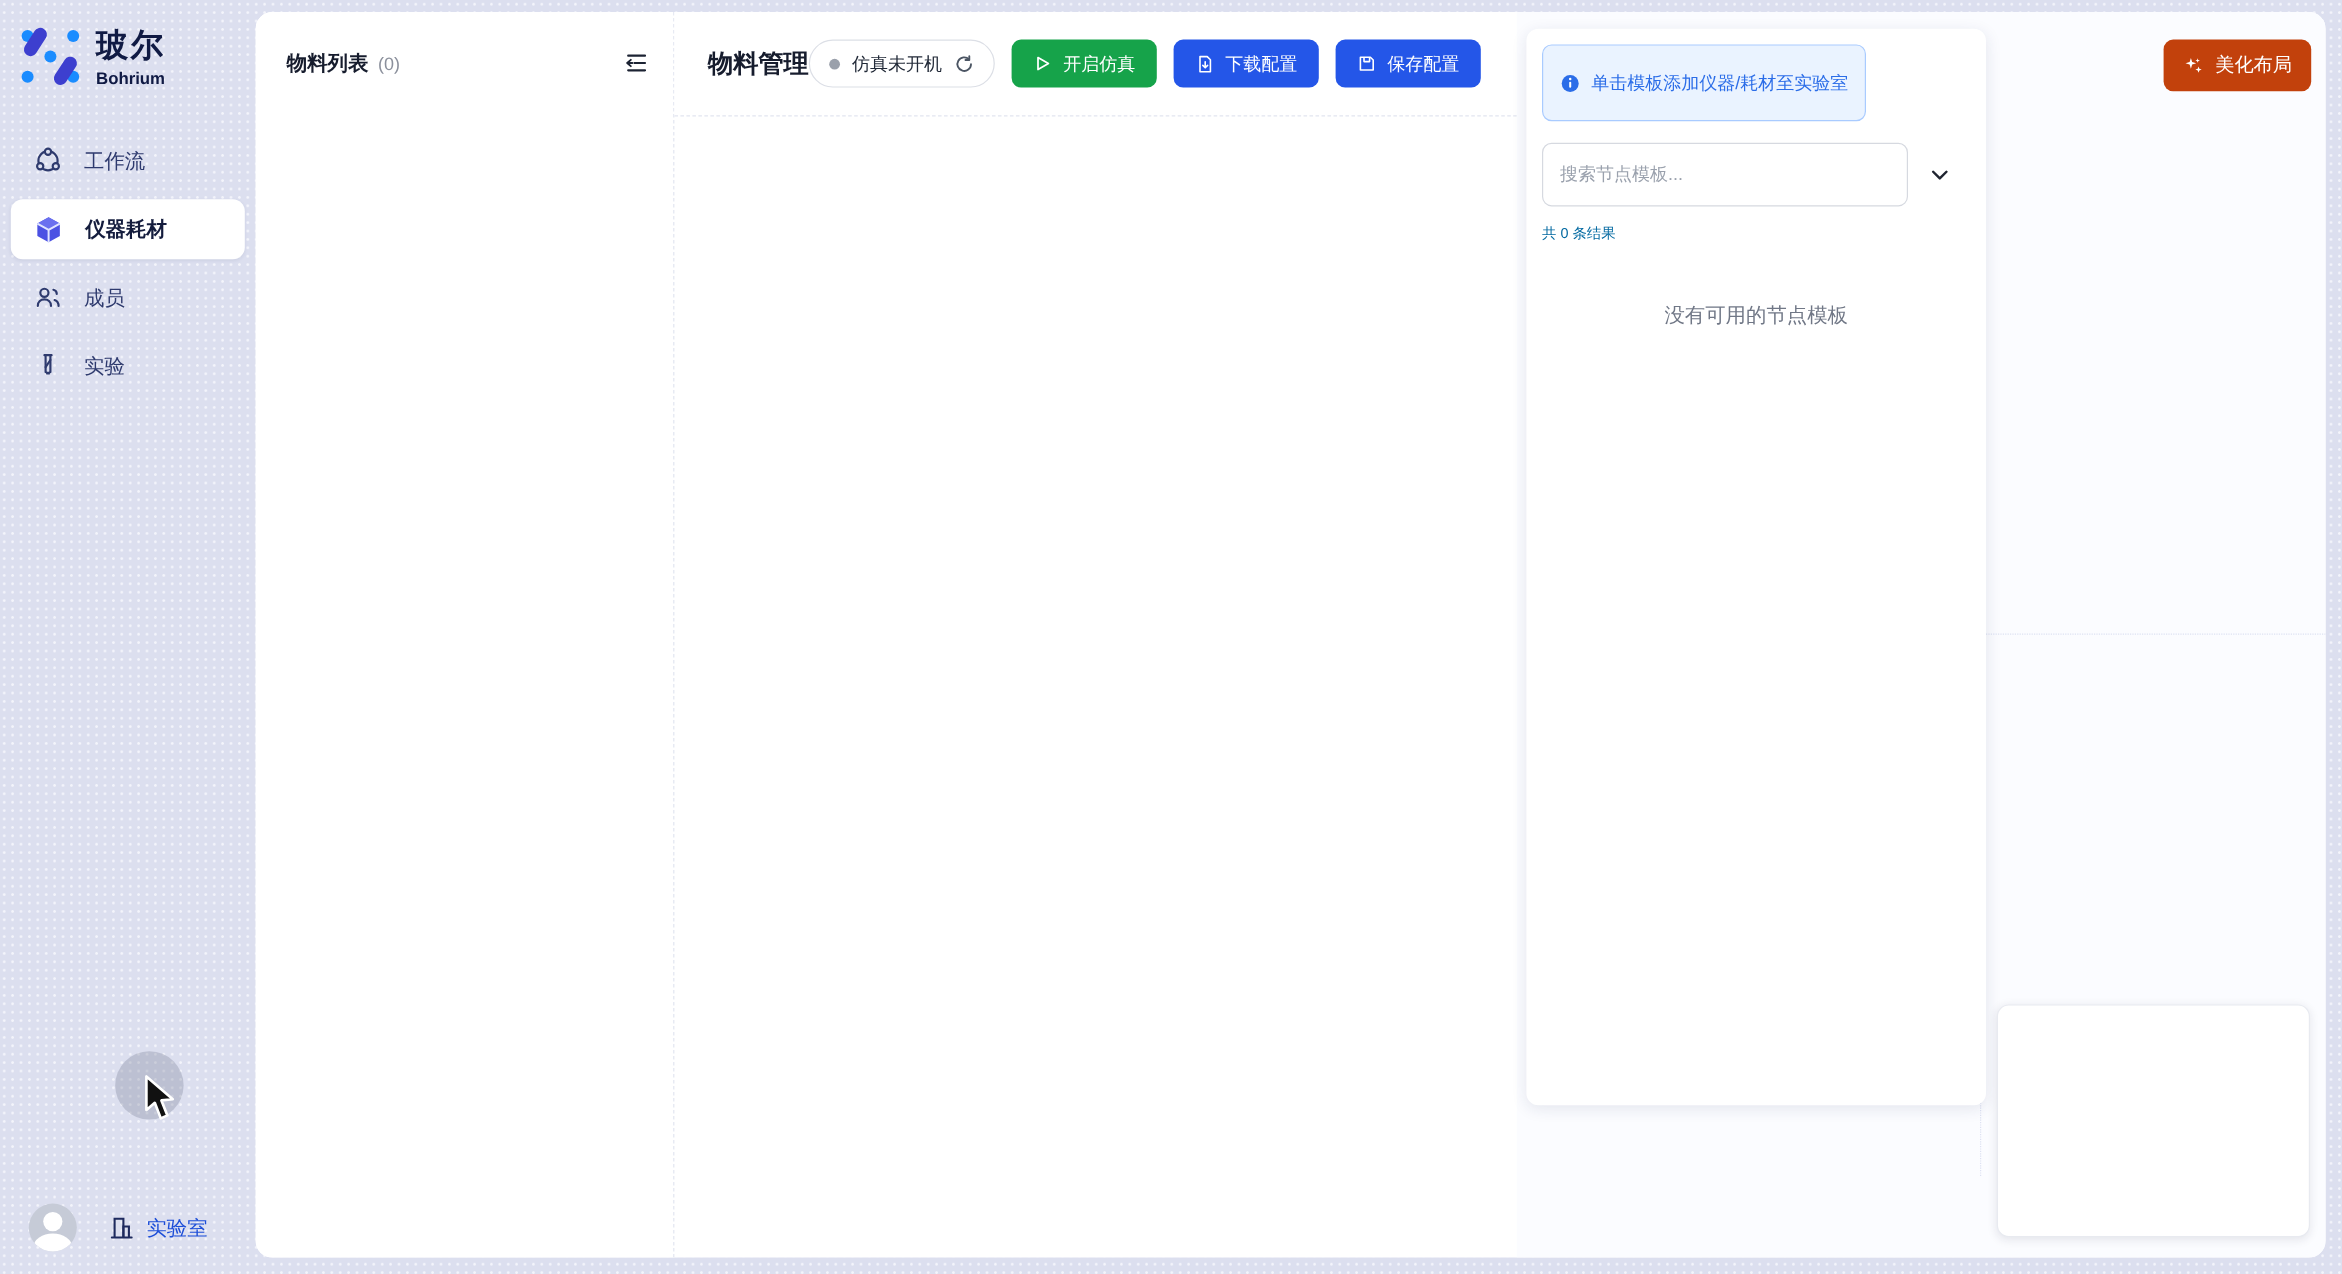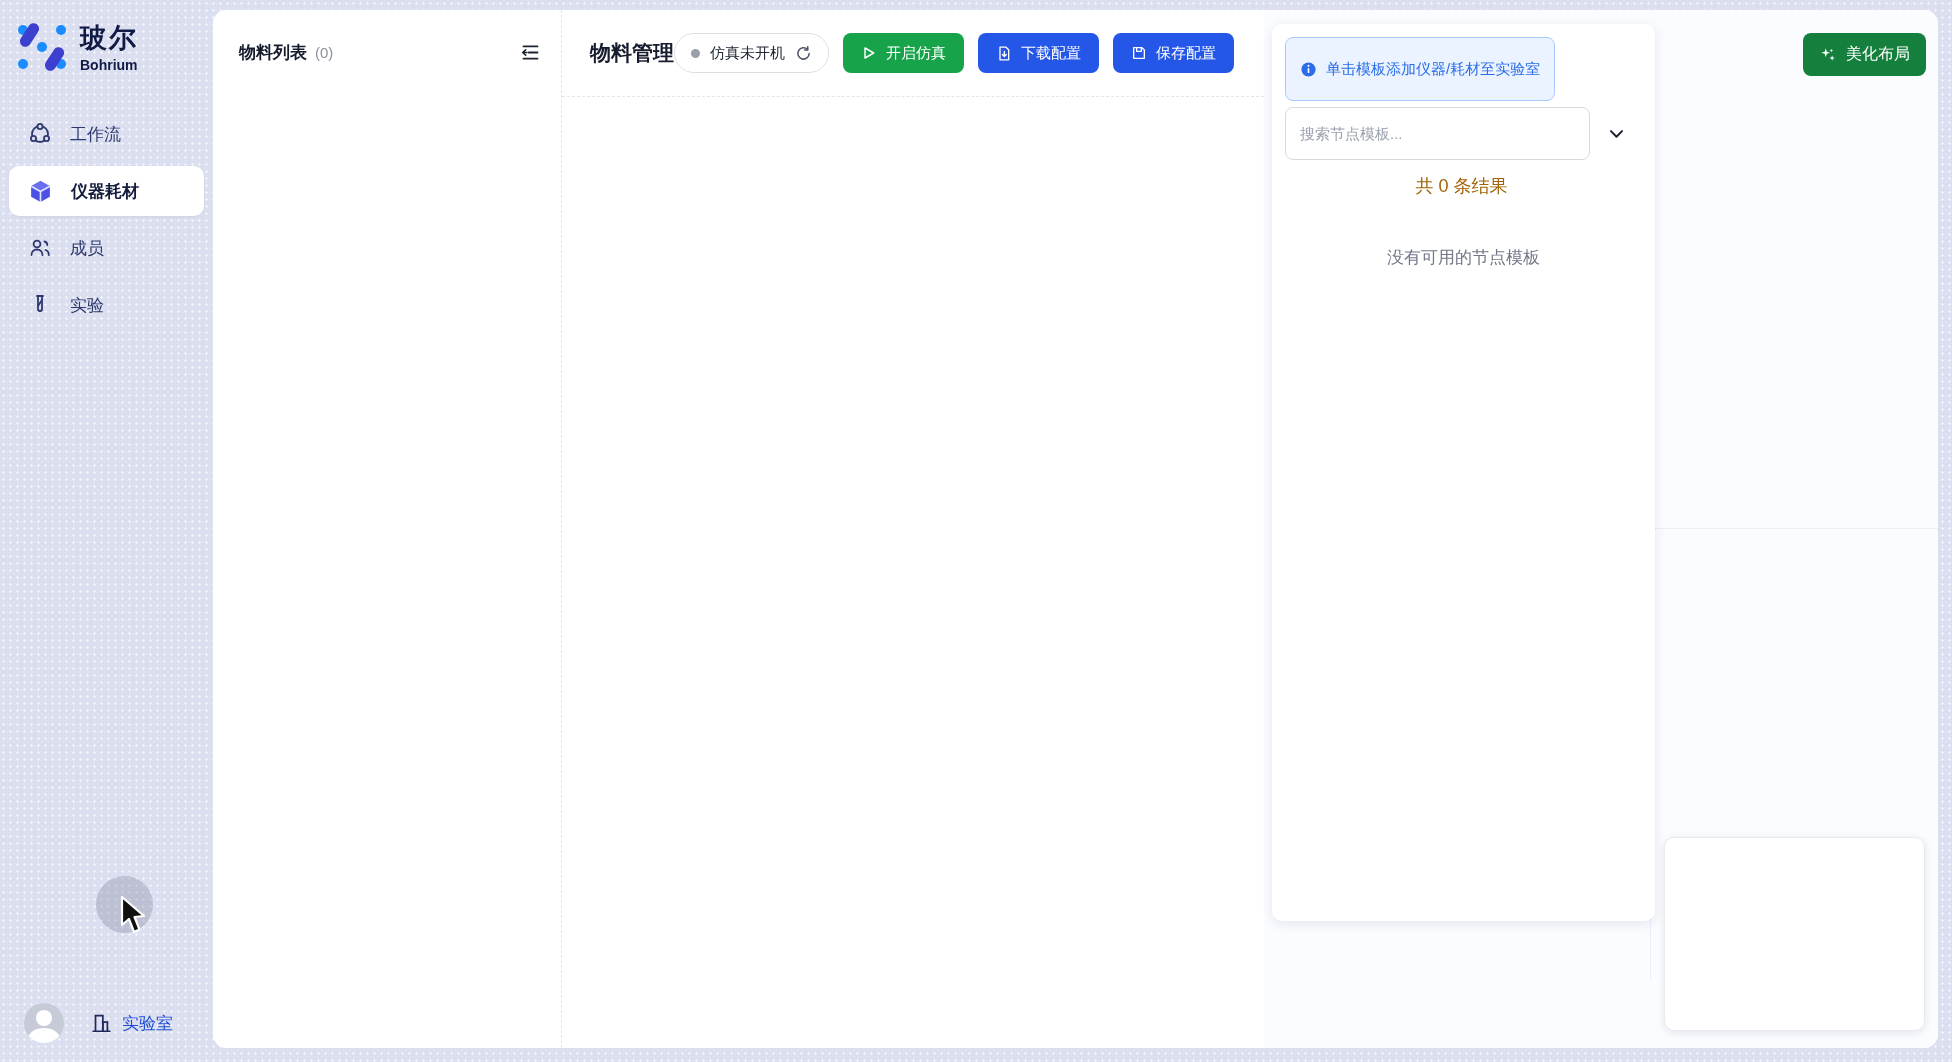--- a/index.html
+++ b/index.html
@@ -70,34 +70,34 @@
   .guide-v { position:absolute; border-left:1px dotted #dde1f2; width:0; }
   .guide-h { position:absolute; border-top:1px dotted #dde1f2; height:0; }
 
   
   .palette { position:absolute; left:8px; top:14px; width:383px; height:897px;
     background:#ffffff; border-radius:10px; box-shadow:0 3px 12px rgba(30,40,90,.10);
     padding:13px; }
   .info-banner { display:inline-flex; align-items:center; gap:9px; height:64px; padding:0 14px;
     background:#eaf3ff; border:1px solid #a9cbff; border-radius:8px; color:#2b6de8;
     font-size:15px; }
-  .search-row { display:flex; align-items:center; margin-top:6px; }
+  .search-row { display:flex; align-items:center; margin-top:18px; }
   .search-input { width:305px; height:53px; border:1px solid #d6d9e0; border-radius:8px;
     padding:0 14px; font-size:15px; color:#30374a; outline:none; font-family:inherit;
     background:#ffffff; }
   .search-input::placeholder { color:#9aa1ad; }
   .collapse-toggle { background:none; border:none; cursor:pointer; margin-left:13px;
     line-height:0; padding:4px; }
-  .result-count { margin-top:14px; text-align:center; font-size:18px; color:#a16207;
+  .result-count { margin-top:14px; text-align:left; font-size:12px; color:#0369a1;
     padding-right:4px; }
   .empty-text { margin-top:48px; text-align:center; font-size:17px; color:#707786; }
 
   
   .beautify-btn { position:absolute; top:23px; right:12px; height:43px; display:flex;
-    align-items:center; gap:9px; padding:0 16px; background:#15803d; color:#fff; border:none;
+    align-items:center; gap:9px; padding:0 16px; background:#c2410c; color:#fff; border:none;
     border-radius:8px; font-size:16px; cursor:pointer; font-family:Liberation Sans, sans-serif; }
   .minimap { position:absolute; right:13px; bottom:17px; width:261px; height:194px;
     background:#ffffff; border:1px solid #e8eaf0; border-radius:10px;
     box-shadow:0 2px 8px rgba(25,30,60,.10); }
 
   
   .ripple { position:absolute; left:96px; top:876px; width:57px; height:57px; border-radius:50%;
     background:rgba(128,136,158,.35); }
   .cursor { position:absolute; left:120px; top:895px; }
 </style>

